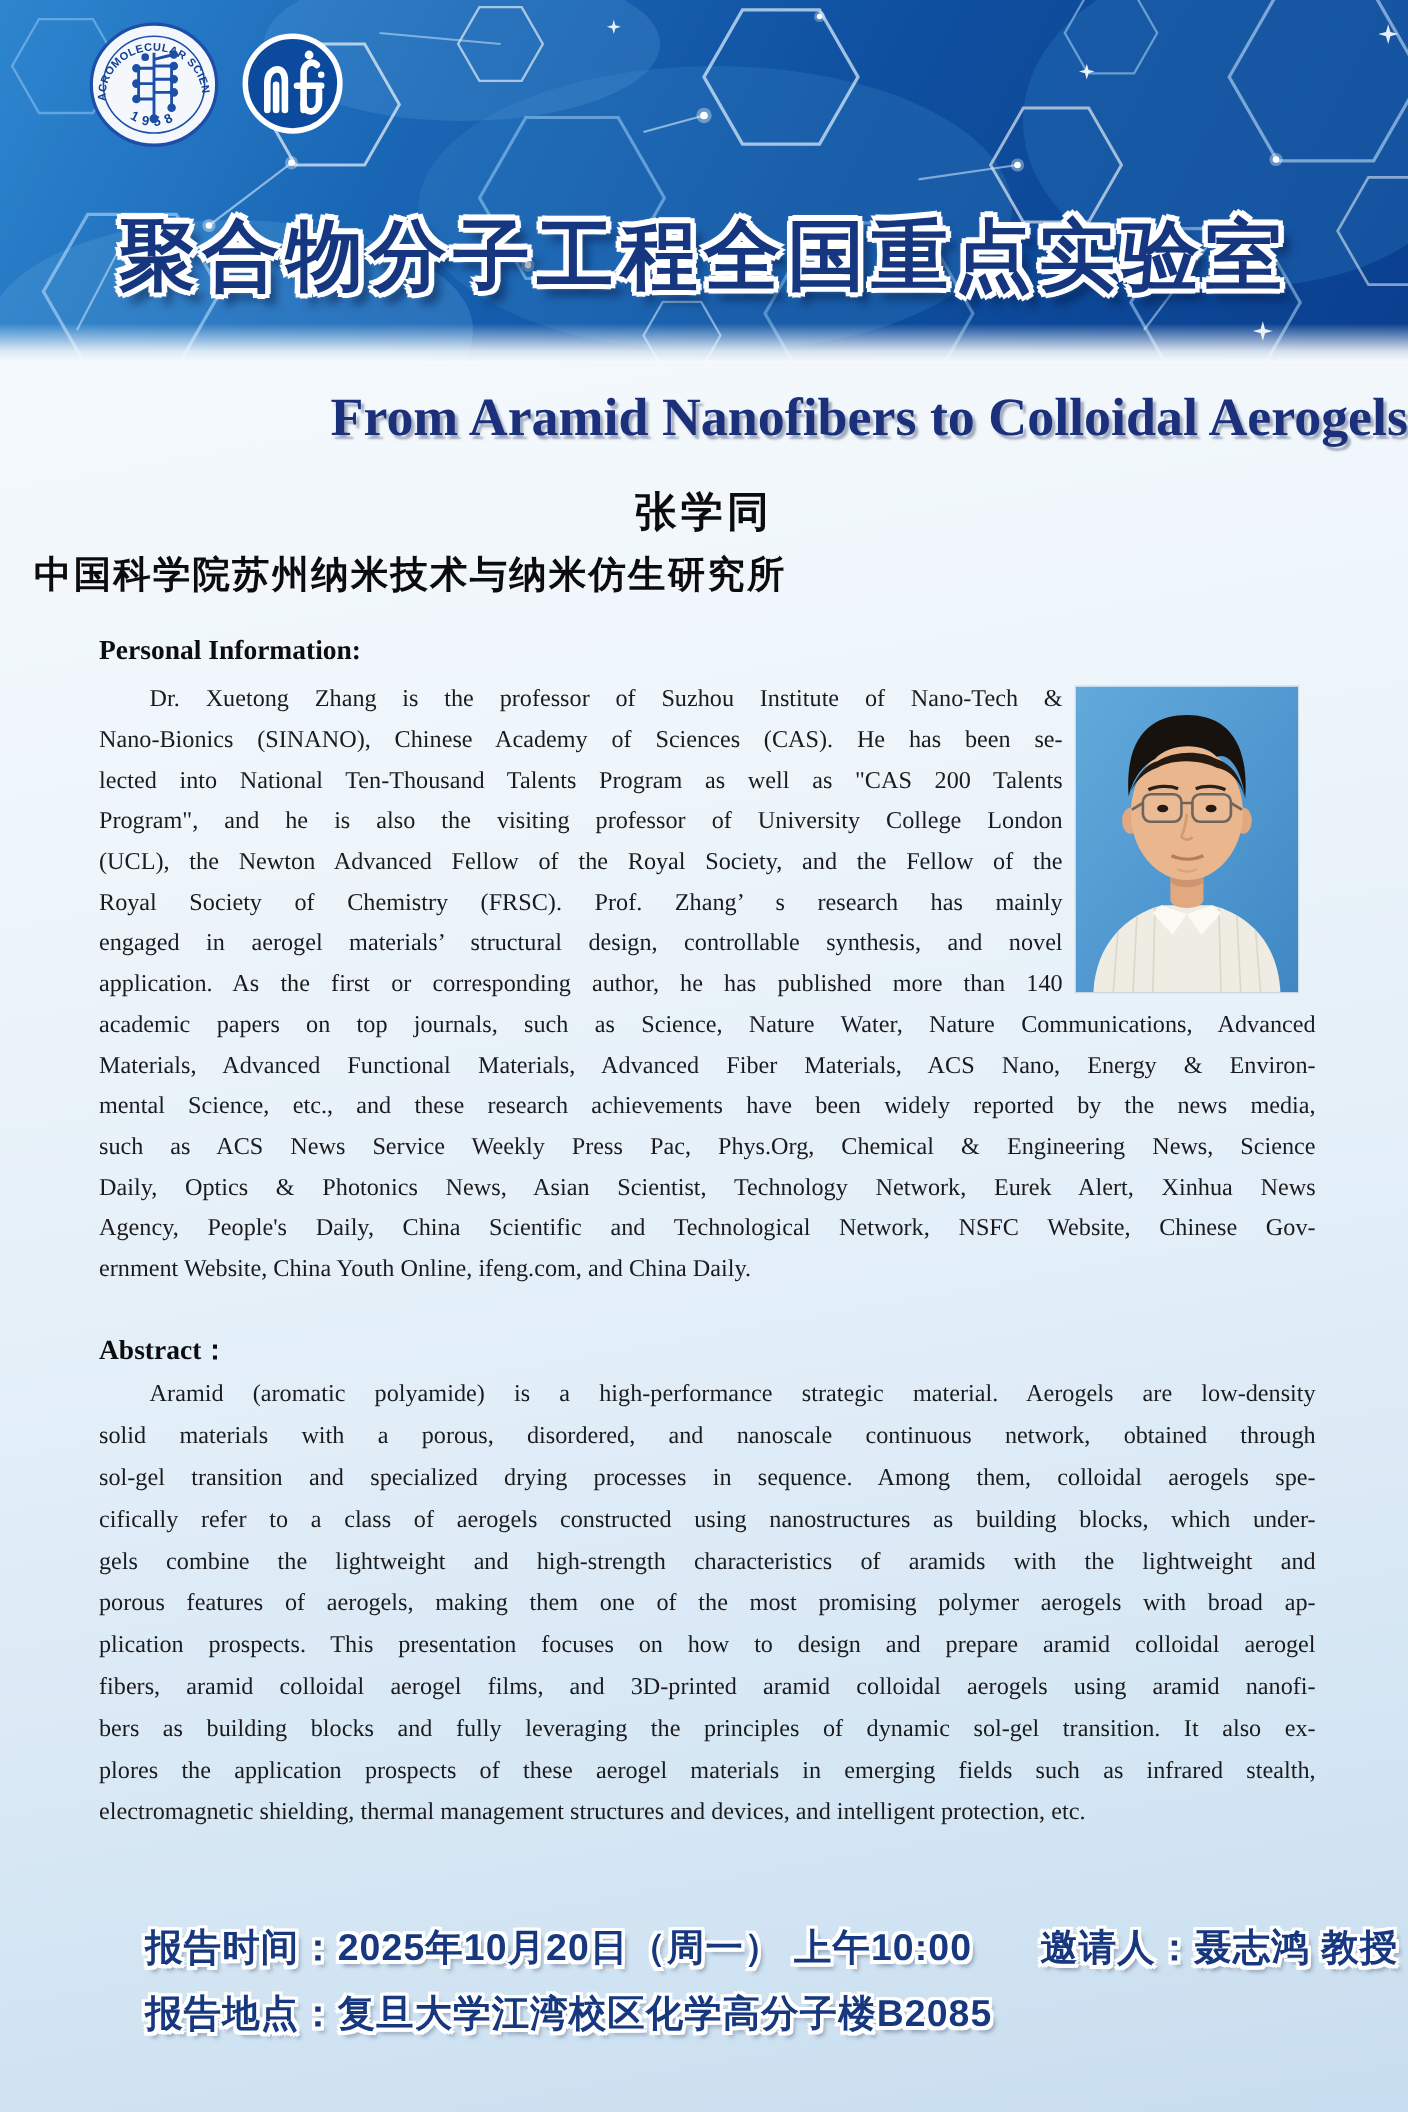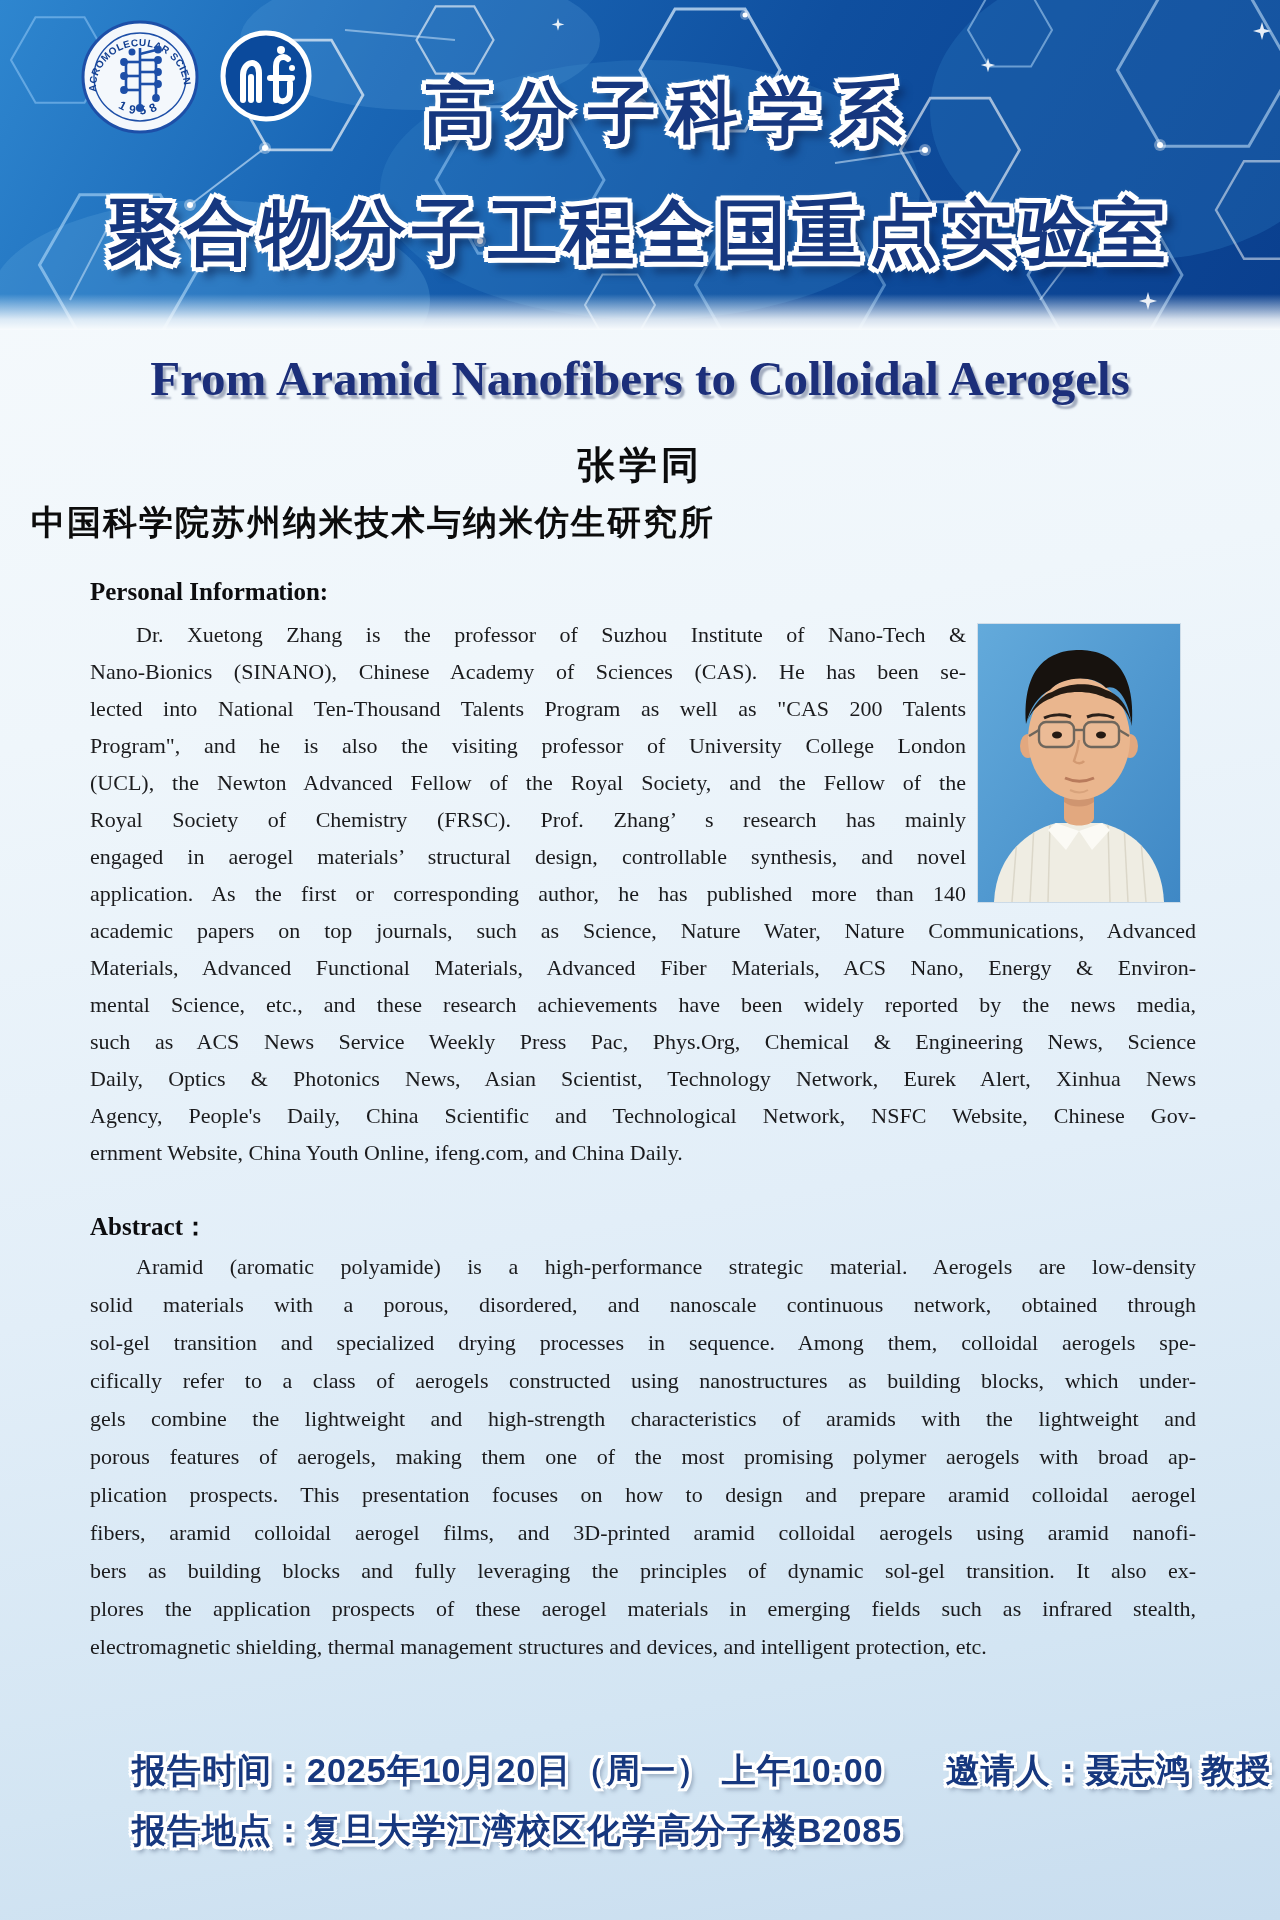--- a/index.html
+++ b/index.html
@@ -20,21 +20,21 @@
     text-shadow:
       -4px -4px 0 #fff,4px -4px 0 #fff,-4px 4px 0 #fff,4px 4px 0 #fff,
       -5px 0 0 #fff,5px 0 0 #fff,0 -5px 0 #fff,0 5px 0 #fff,0 0 7px #fff,
       9px 10px 9px rgba(5,20,62,.6);
   }
   .banner-line1{position:absolute;top:68px;left:0;width:100%;text-align:center;
     font-size:68px;letter-spacing:14px;text-indent:60px;}
   .banner-line2{position:absolute;top:186px;left:0;width:100%;text-align:center;
     font-size:70px;letter-spacing:6px;}
   
-  .title{position:absolute;top:350px;left:0;width:100%;text-align:center;
+  .title{position:absolute;top:350px;left:0;width:100%;text-align:right;
     font-weight:bold;font-size:49px;color:#1c2f7a;
     text-shadow:3px 4px 2px rgba(138,148,172,.75);}
   .speaker{position:absolute;top:440px;left:0;width:100%;text-align:center;
     font-family:"Liberation Sans",sans-serif;font-weight:bold;font-size:38px;letter-spacing:4px;color:#0c0c0c;}
   .affil{position:absolute;top:500px;left:0;width:100%;
     font-family:"Liberation Sans",sans-serif;font-weight:bold;font-size:34px;letter-spacing:2px;color:#0c0c0c;padding-left:31px;}
   
   .sec-heading{position:absolute;left:90px;font-weight:bold;font-size:25px;color:#0d0d0f;}
   .lines{position:absolute;}
   .lines .tl{font-size:22px;text-align:justify;text-align-last:justify;color:#1b1b1d;}
@@ -170,21 +170,20 @@
         <path d="M25,72 V47 C25,33 41,30 41,45 V72"></path>
         <path d="M33,72 V49"></path>
         <path d="M58,72 V38 C58,29 66,27 70,31"></path>
         <path d="M58,66 C58,76 72,76 72,64 V55"></path>
         <line x1="52" y1="50" x2="74" y2="50"></line>
       </g>
       <circle cx="63" cy="22" r="4" fill="#ffffff"></circle>
       <circle cx="74" cy="40" r="3" fill="#ffffff"></circle>
     </svg>
 
-    <div class="banner-line1 halo-big">高分子科学系</div>
     <div class="banner-line2 halo-big">聚合物分子工程全国重点实验室</div>
     <div class="banner-fade"></div>
   </div>
 
   <div class="title">From Aramid Nanofibers to Colloidal Aerogels</div>
   <div class="speaker">张学同</div>
   <div class="affil">中国科学院苏州纳米技术与纳米仿生研究所</div>
 
   <div class="sec-heading" style="top:578px">Personal Information:</div>
 

